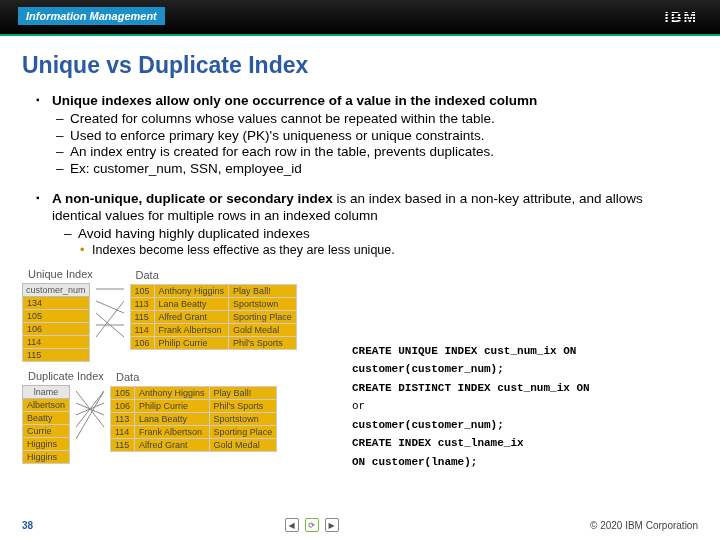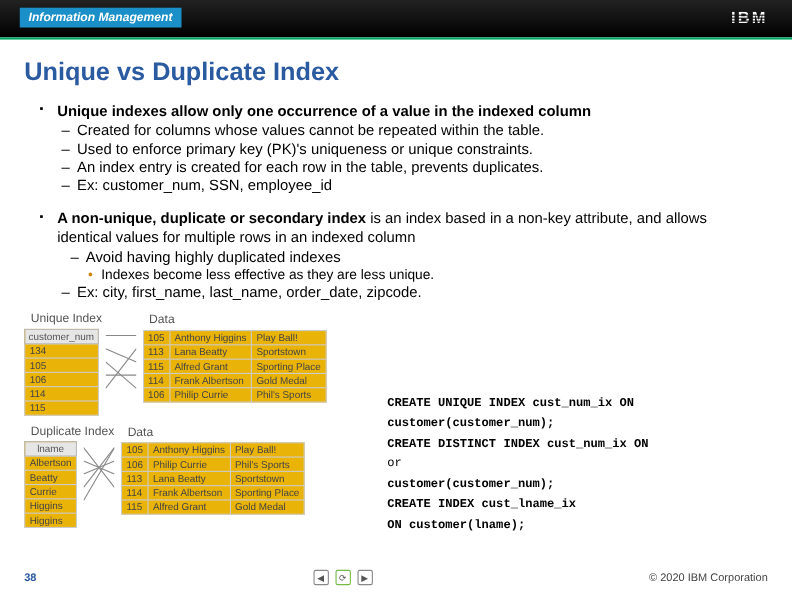--- a/index.html
+++ b/index.html
@@ -53,21 +53,20 @@
   <div class="lvl2">An index entry is created for each row in the table, prevents duplicates.</div>
   <div class="lvl2">Ex: customer_num, SSN, employee_id</div>
 
   <div class="sep"></div>
 
   <div class="lvl1">
     <span>A non-unique, duplicate or secondary index</span><span class="rest"> is an index based in a non-key attribute, and allows identical values for multiple rows in an indexed column</span>
   </div>
   <div class="lvl2b">Avoid having highly duplicated indexes</div>
   <div class="lvl3">Indexes become less effective as they are less unique.</div>
-  <div class="lvl2">Ex: city, first_name, last_name, order_date, zipcode.</div>
 </div>
 
 <div class="lower">
   <div class="diagram">
     <div class="diag-section-label">Unique Index</div>
     <div class="diag-row">
       <table class="mini-table">
         <thead>
             <tr>
               <th>customer_num</th>

